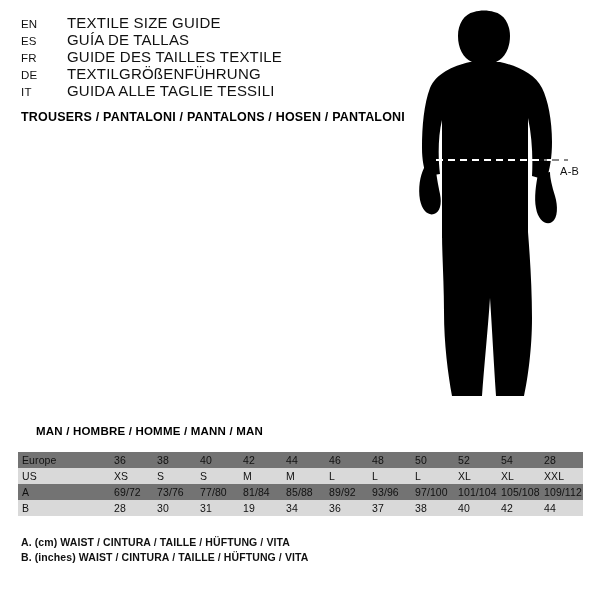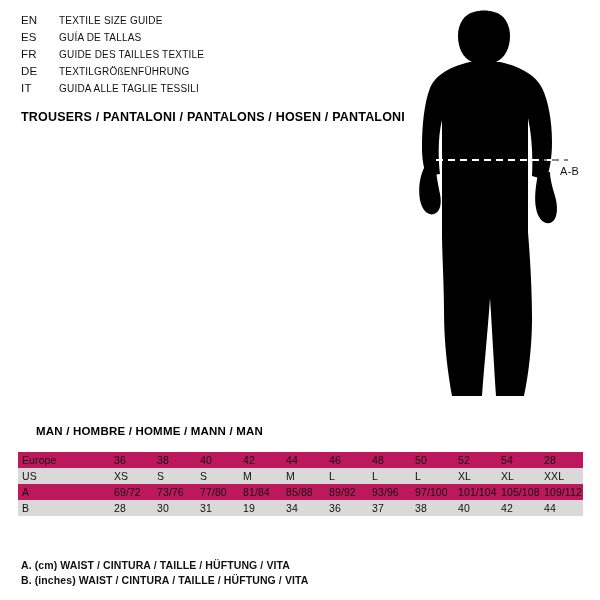--- a/index.html
+++ b/index.html
@@ -22,29 +22,30 @@
   .lang-block {
     position: absolute;
     left: 21px;
     top: 14px;
     width: 360px;
   }
   .lang-row {
     display: flex;
     align-items: baseline;
     height: 17px;
+    gap: 8px;
   }
   .lang-code {
     width: 38px;
     font-size: 11.5px;
     letter-spacing: 0.2px;
     color: #111;
   }
   .lang-text {
-    font-size: 10px;
+    font-size: 15px;
     letter-spacing: 0.2px;
     color: #111;
   }
 
   .garment-title {
     position: absolute;
     left: 21px;
     top: 110px;
     font-size: 12.5px;
     font-weight: bold;
@@ -90,32 +91,32 @@
     table-layout: fixed;
   }
   .size-table td {
     font-size: 10.5px;
     padding: 2px 0 2px 4px;
     color: #111;
     white-space: nowrap;
     letter-spacing: 0.1px;
   }
   .size-table tr.shaded td { background: #d9d9d9; }
-  .size-table tr.plain td { background: #be185d; margin-top: 13px; }
+  .size-table tr.plain td { background: #737373; margin-top: 13px; }
   .size-table td.rowhead {
     width: 92px;
     padding-left: 4px;
   }
   .size-table tr.shaded td.rowhead { font-weight: normal; }
   .size-table td.cell { width: 43px; }
 
   .footnotes {
     position: absolute;
     left: 21px;
-    top: 558px;
+    top: 535px;
   }
   .footnote {
     font-size: 10.5px;
     font-weight: bold;
     letter-spacing: 0.1px;
     color: #111;
     line-height: 15px;
   }
 </style>
 </head>

